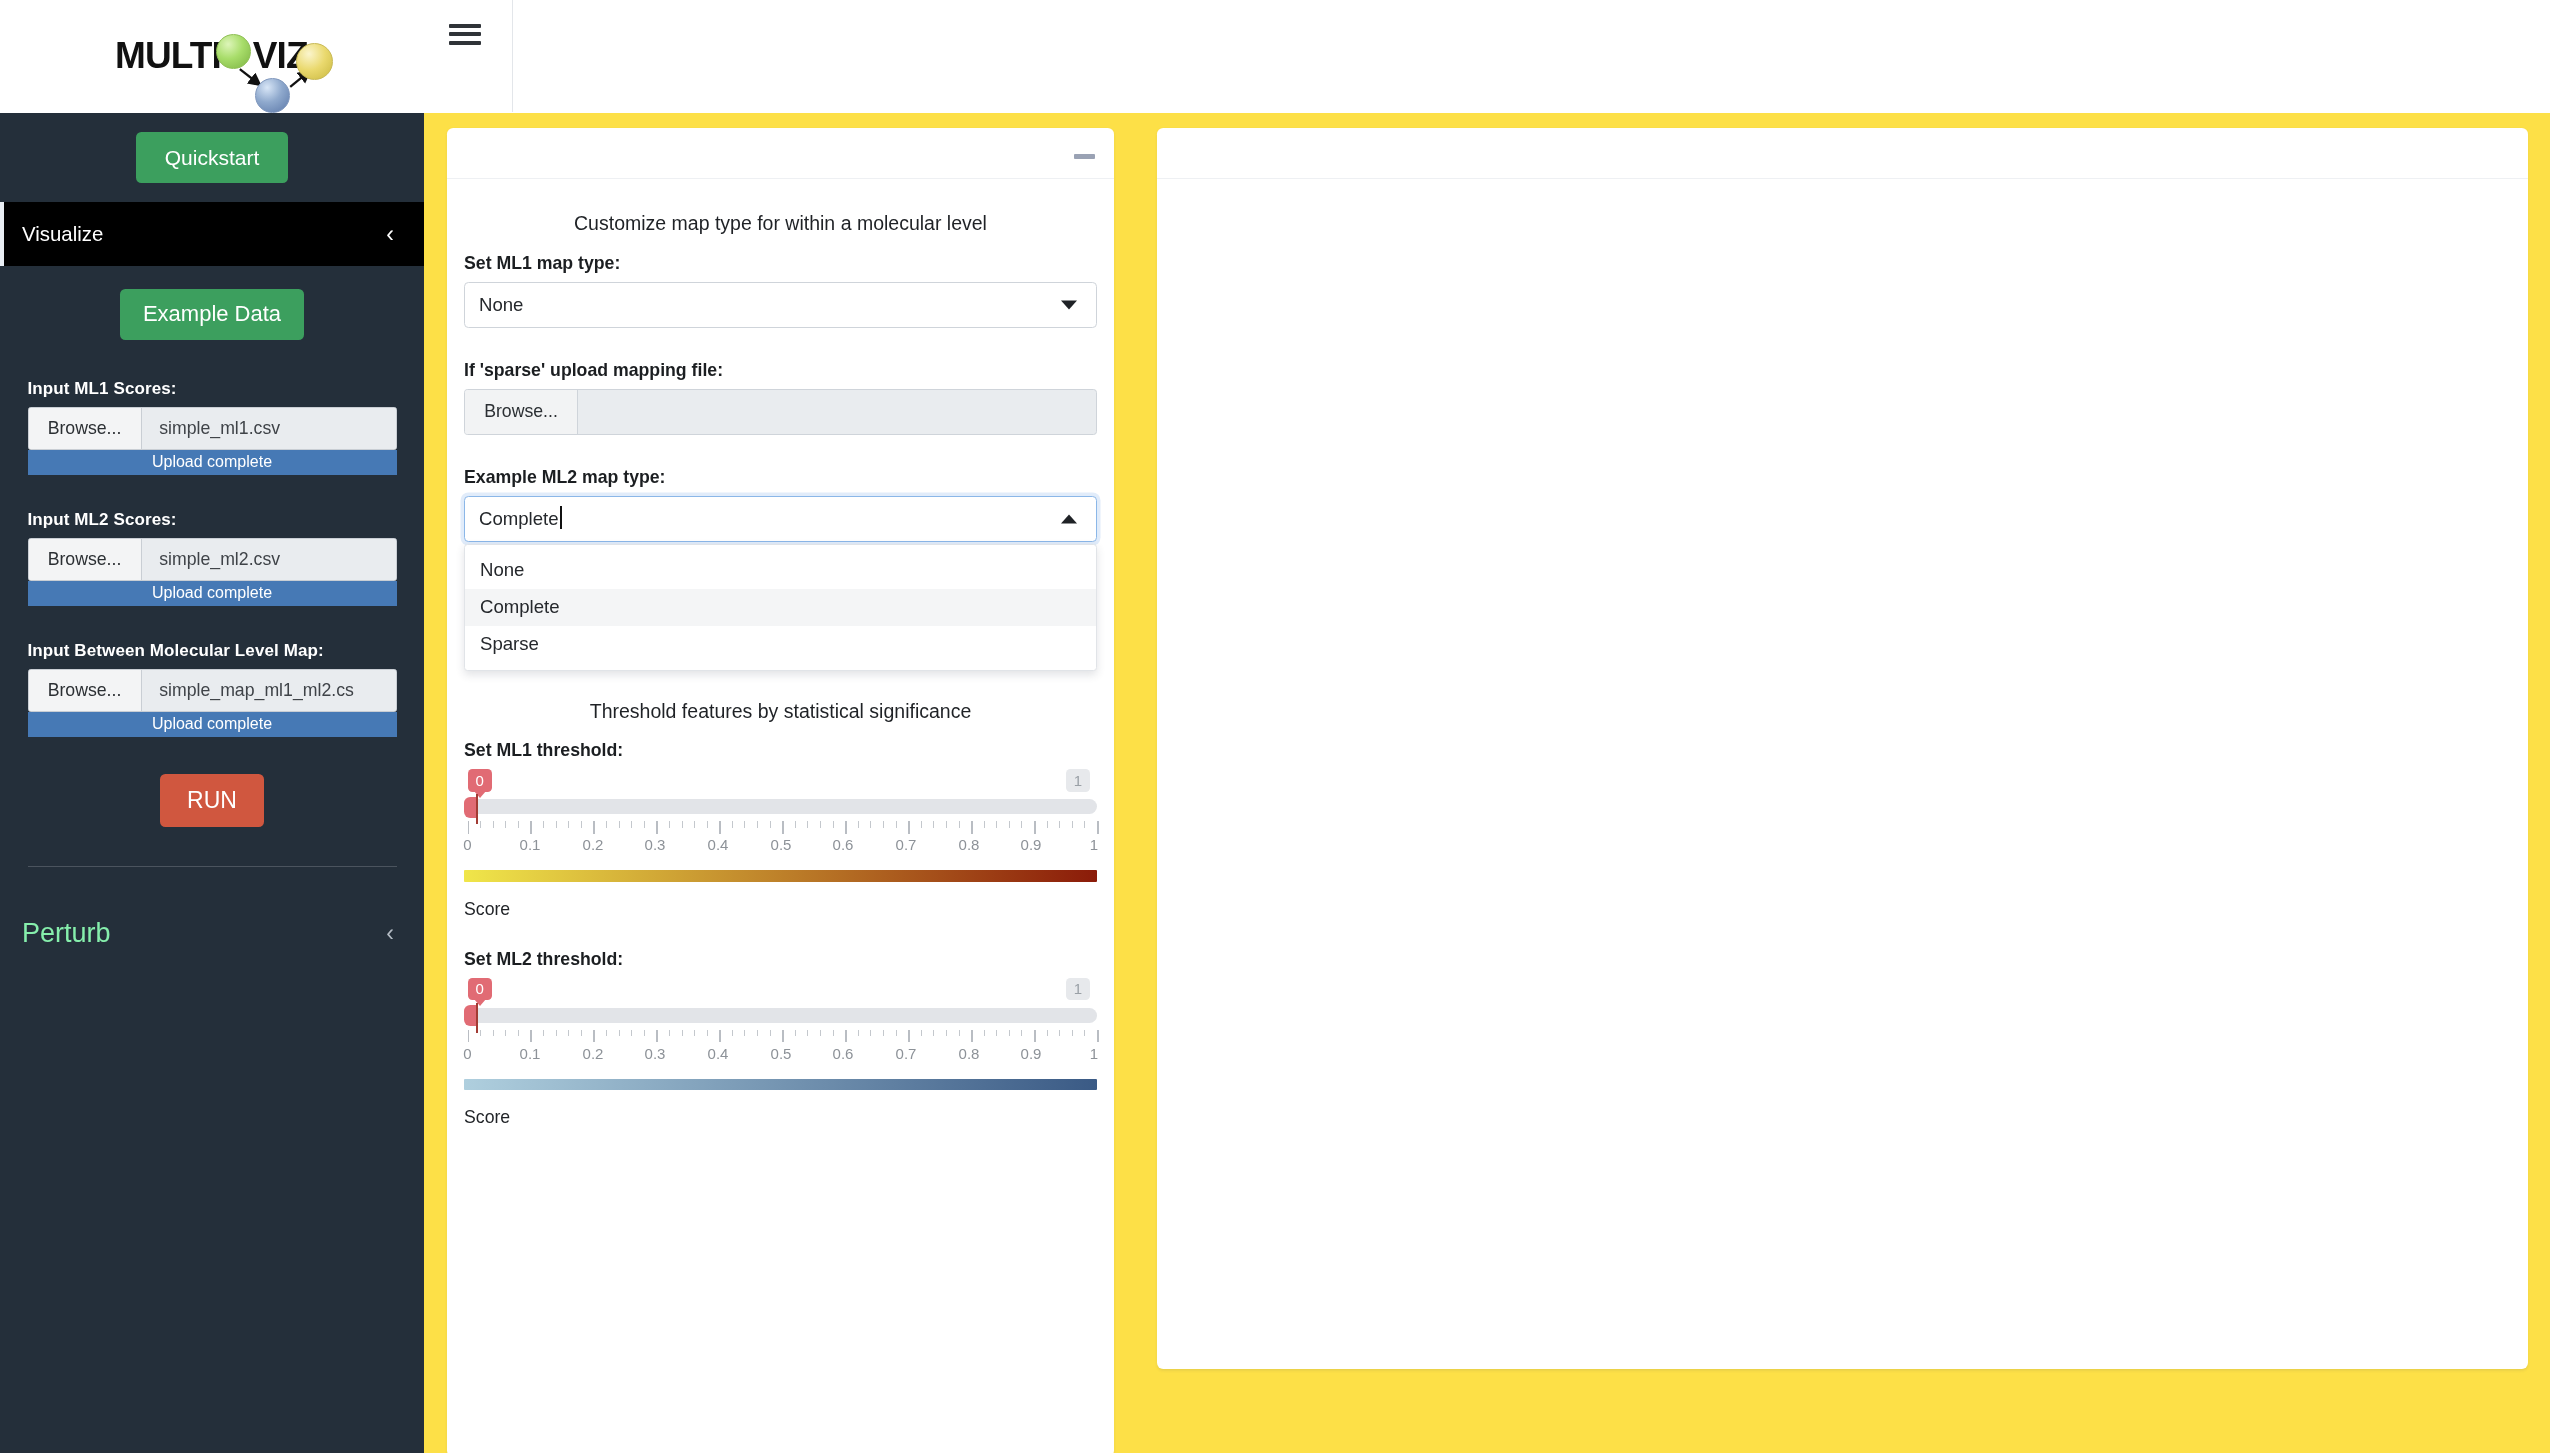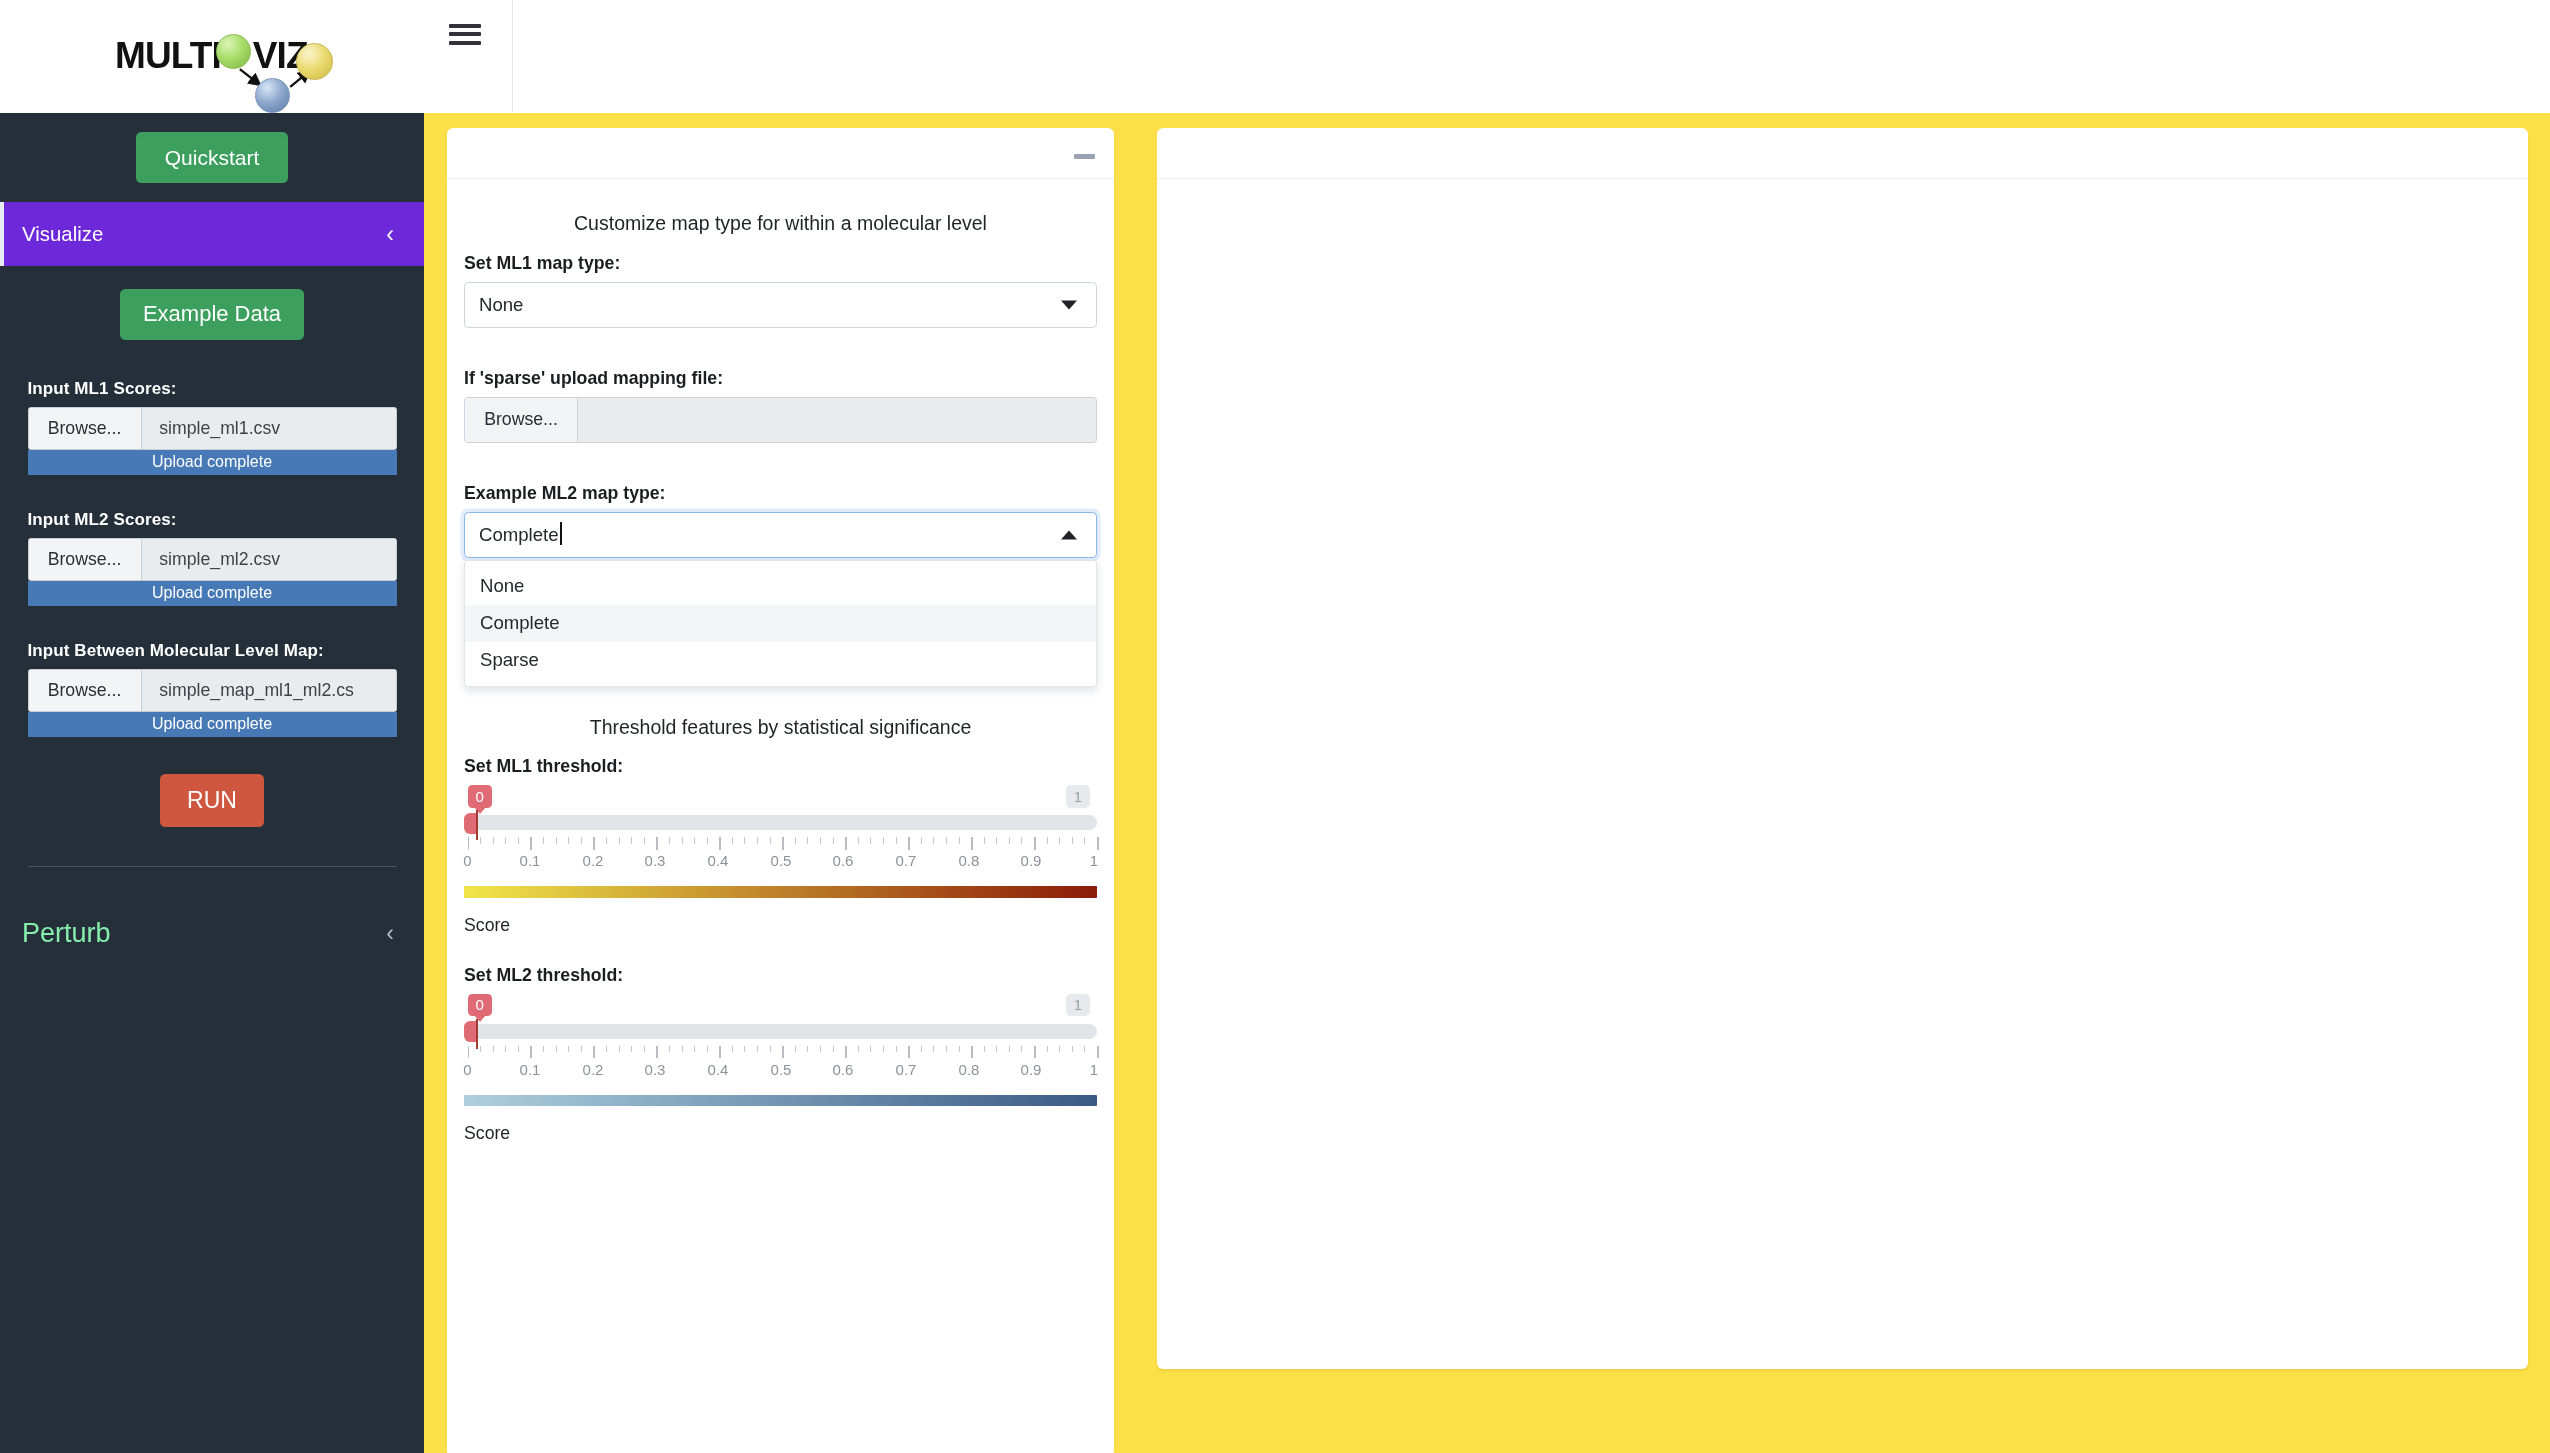--- a/index.html
+++ b/index.html
@@ -58,21 +58,21 @@
     background: #3c9f5e; color: #fff;
     border: none; border-radius: 5.3px;
     font-size: 21px; font-family: "Liberation Sans", sans-serif;
     cursor: pointer;
   }
   #quickstart-btn { padding: 13.3px 29px; }
 
   #visualize-header {
     position: relative;
     height: 64px; width: 424px;
-    background: #6d28d9;
+    background: #000000;
     display: flex; align-items: center;
   }
   #visualize-accent {
     position: absolute; left: 0; top: 0; width: 3.5px; height: 64px;
     background: #e9eef4;
   }
   #visualize-label {
     margin-left: 22px; color: #ffffff; font-size: 20.4px;
   }
   #visualize-chevron {
@@ -170,21 +170,21 @@
 
   .section-title {
     text-align: center; font-size: 19.5px; color: #1f2226;
     margin: 33px 0 17.7px 0;
   }
 
   .form-label {
     font-size: 17.7px; font-weight: bold; color: #1b1e21;
     margin-bottom: 8px;
   }
-  .form-group { margin-bottom: 40px; }
+  .form-group { margin-bottom: 32px; }
 
   .select-box {
     height: 46px; border: 0.9px solid #cfd4da; border-radius: 4.4px;
     background: #ffffff; display: flex; align-items: center;
     padding: 0 14px; position: relative; cursor: pointer;
     font-size: 18.6px; color: #25282c;
   }
   .select-caret {
     position: absolute; right: 18.6px; top: 50%; transform: translateY(-50%);
     width: 0; height: 0;

